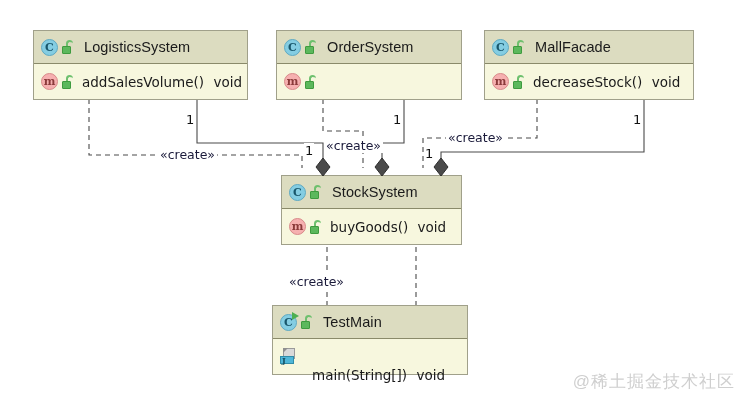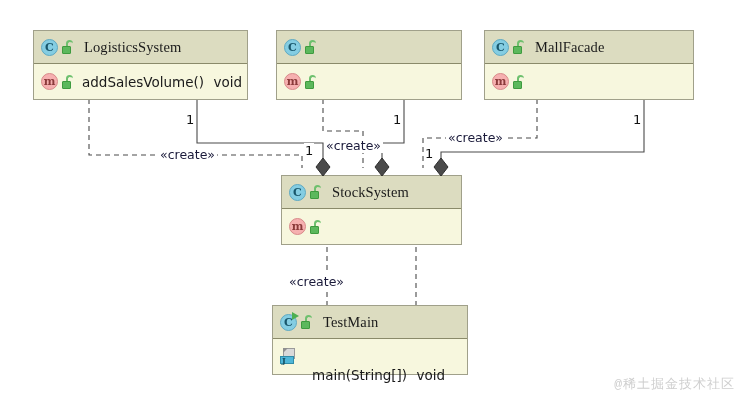--- a/index.html
+++ b/index.html
@@ -37,21 +37,21 @@
   .uml-body {
     height: 35px;
     background: #f7f7de;
     display: flex;
     align-items: center;
     box-sizing: border-box;
     padding-left: 7px;
     position: relative;
   }
   .class-title {
-    font-family: Liberation Serif, serif;
+    font-family: Liberation Sans, sans-serif;
     font-size: 14.5px;
     color: #1a1a1a;
     letter-spacing: 0.1px;
     white-space: nowrap;
     margin-left: 10px;
   }
   .member-text {
     font-family: "DejaVu Sans", sans-serif;
     font-size: 13.5px;
     color: #1a1a1a;
@@ -222,22 +222,22 @@
     padding: 0 1px;
     white-space: nowrap;
     z-index: 7;
   }
 
   
   #watermark {
     position: absolute;
     right: 14px;
     bottom: 10px;
-    font-family: Liberation Mono, monospace;
-    font-size: 13px;
+    font-family: Liberation Sans, sans-serif;
+    font-size: 17px;
     color: #cfcfcf;
     letter-spacing: 1px;
     z-index: 9;
     white-space: nowrap;
   }
 </style>
 </head>
 <body>
 
 <div id="canvas">
@@ -294,20 +294,21 @@
     </div>
   </div>
 
   <div class="uml-class" style="left:276px; top:30px; width:186px;">
     <div class="uml-header">
       <span class="icn icn-class">C</span>
       <span class="icn icn-lock">
         <span class="shackle"></span>
           <span class="bodyb"></span>
       </span>
+      <span class="class-title">OrderSystem</span>
     </div>
     <div class="uml-body">
       <span class="icn icn-method">m</span>
       <span class="icn icn-lock">
         <span class="shackle"></span>
           <span class="bodyb"></span>
       </span>
     </div>
   </div>
 
@@ -319,37 +320,45 @@
           <span class="bodyb"></span>
       </span>
       <span class="class-title">MallFacade</span>
     </div>
     <div class="uml-body">
       <span class="icn icn-method">m</span>
       <span class="icn icn-lock">
         <span class="shackle"></span>
           <span class="bodyb"></span>
       </span>
+      <span class="member-text">
+        <span>decreaseStock()</span>
+        <span class="rettype">void</span>
+      </span>
     </div>
   </div>
 
   <div class="uml-class" style="left:281px; top:175px; width:181px;">
     <div class="uml-header">
       <span class="icn icn-class">C</span>
       <span class="icn icn-lock">
         <span class="shackle"></span>
           <span class="bodyb"></span>
       </span>
       <span class="class-title">StockSystem</span>
     </div>
     <div class="uml-body">
       <span class="icn icn-method">m</span>
       <span class="icn icn-lock">
         <span class="shackle"></span>
           <span class="bodyb"></span>
+      </span>
+      <span class="member-text">
+        <span>buyGoods()</span>
+        <span class="rettype">void</span>
       </span>
     </div>
   </div>
 
   <div class="uml-class" style="left:272px; top:305px; width:196px;">
     <div class="uml-header">
       <span class="icn icn-class">C
         <span class="run-overlay"></span>
       </span>
       <span class="icn icn-lock">

